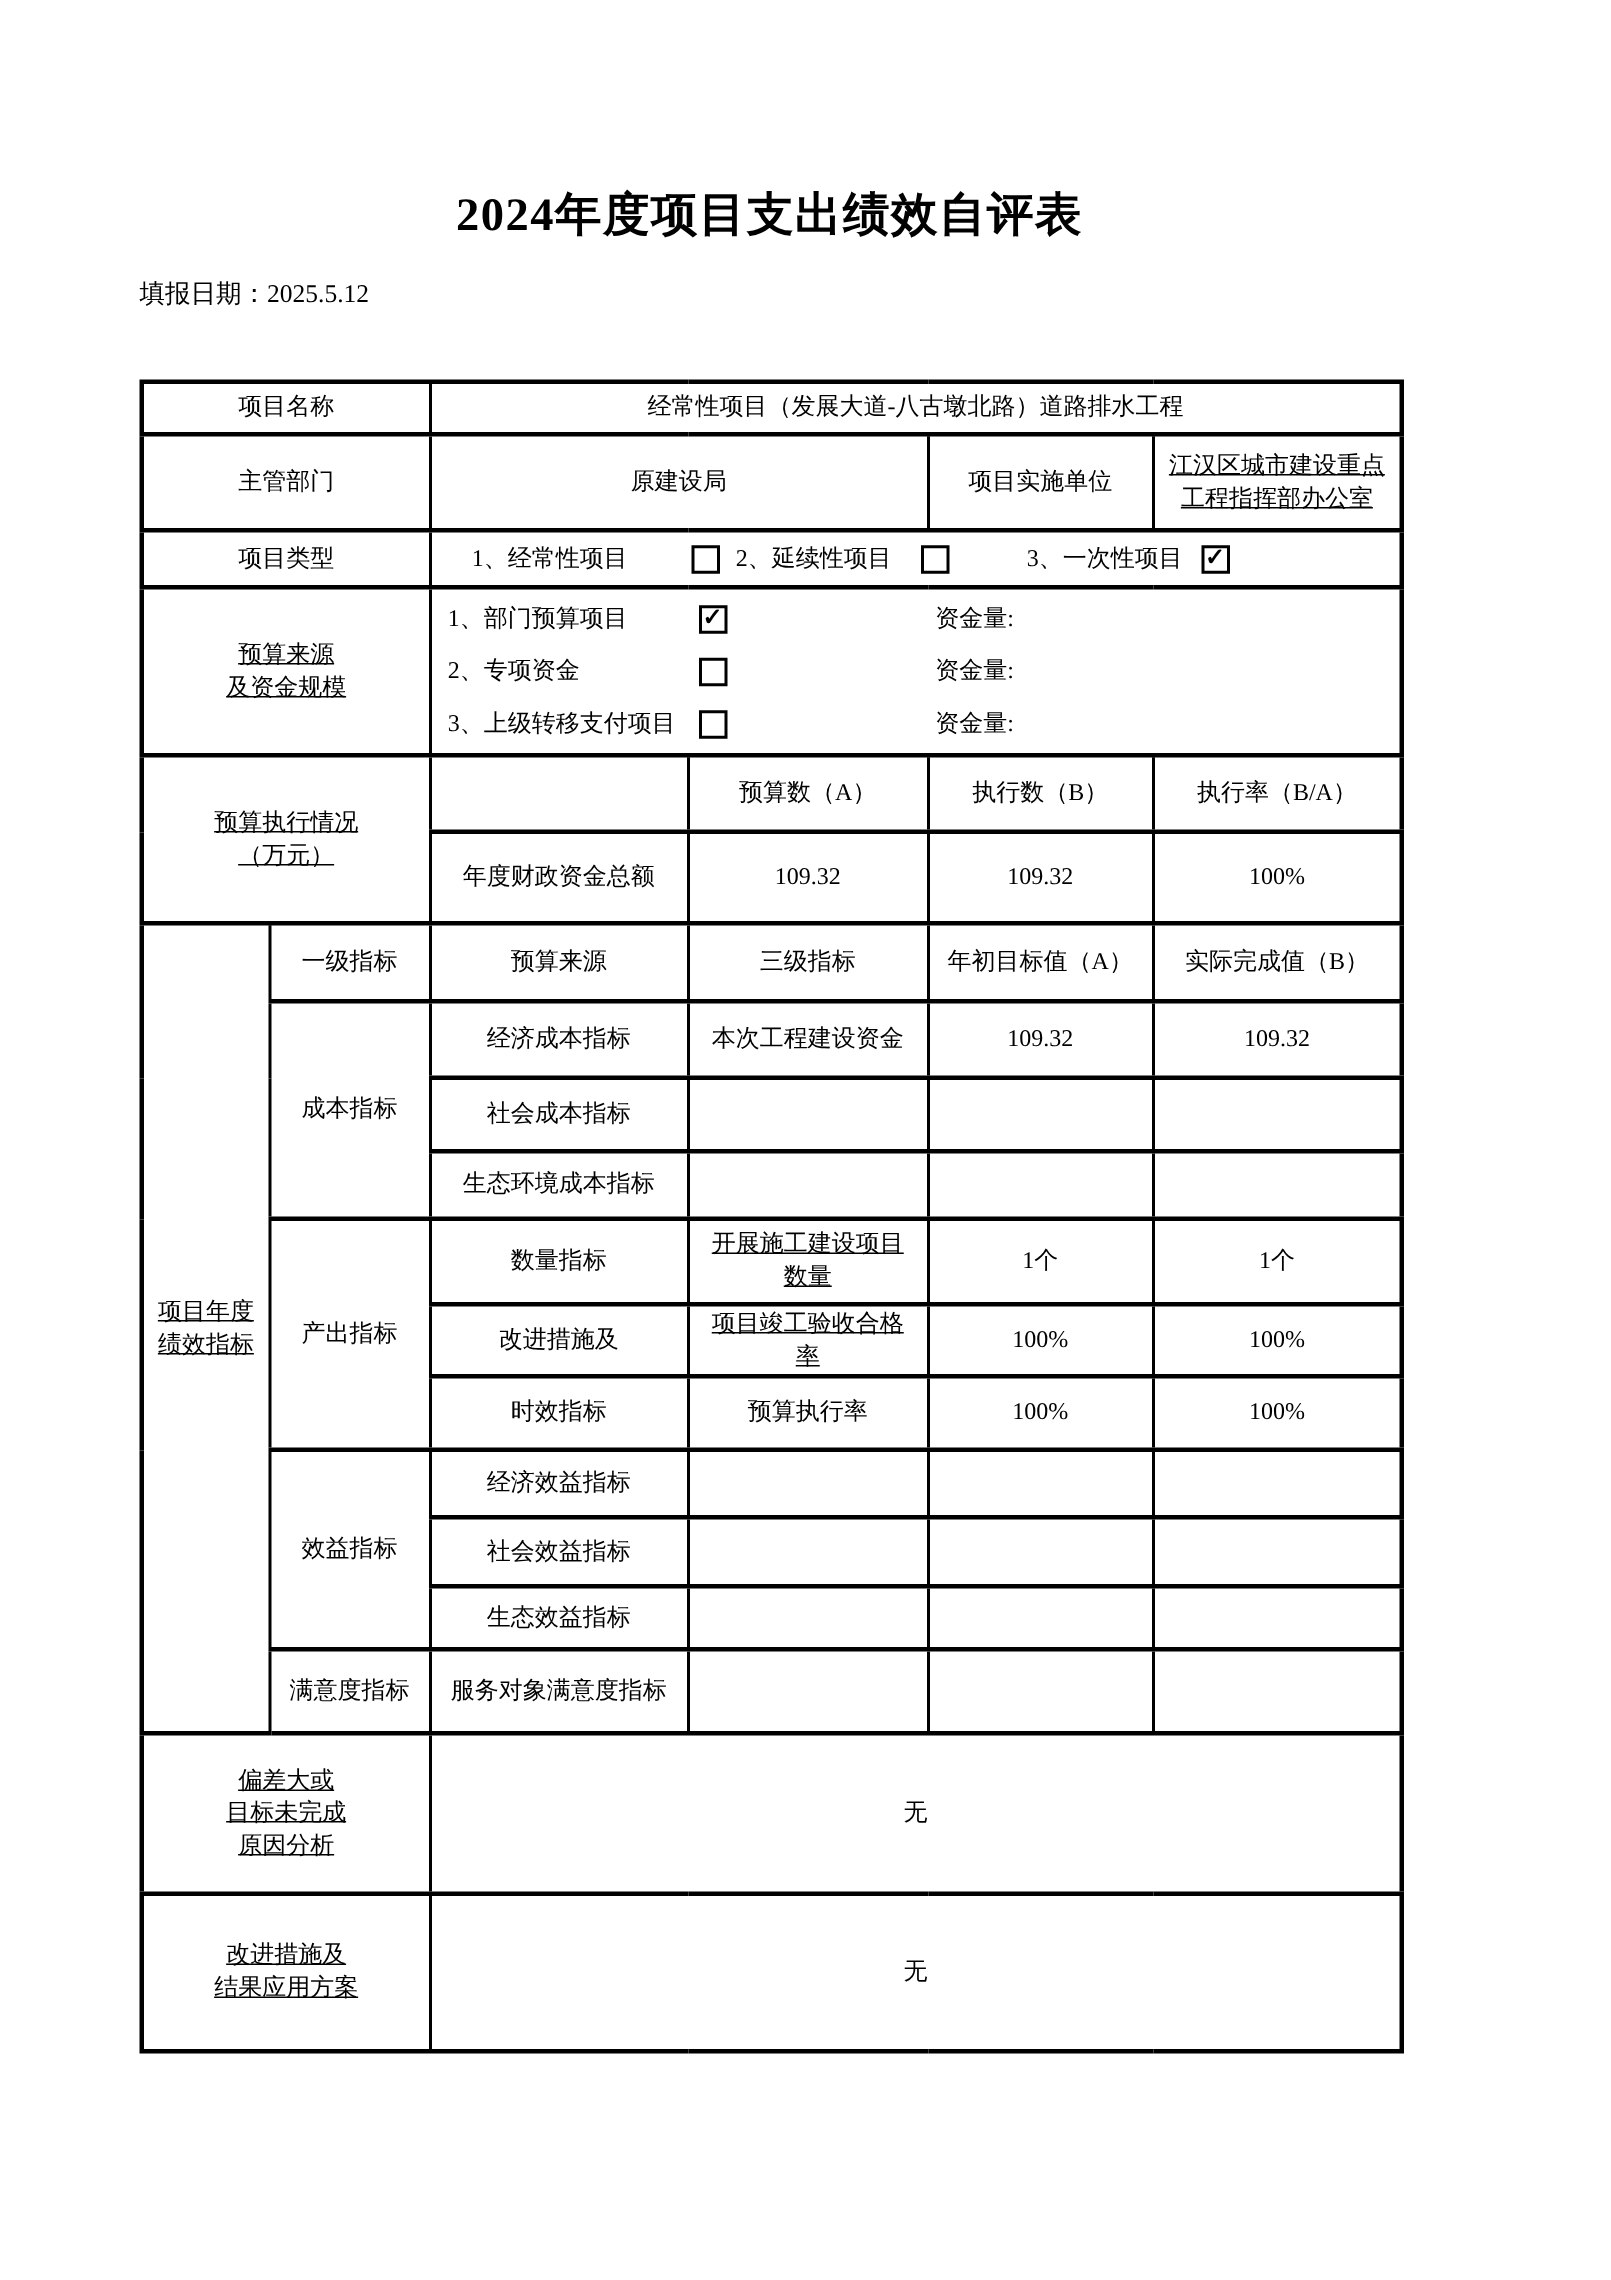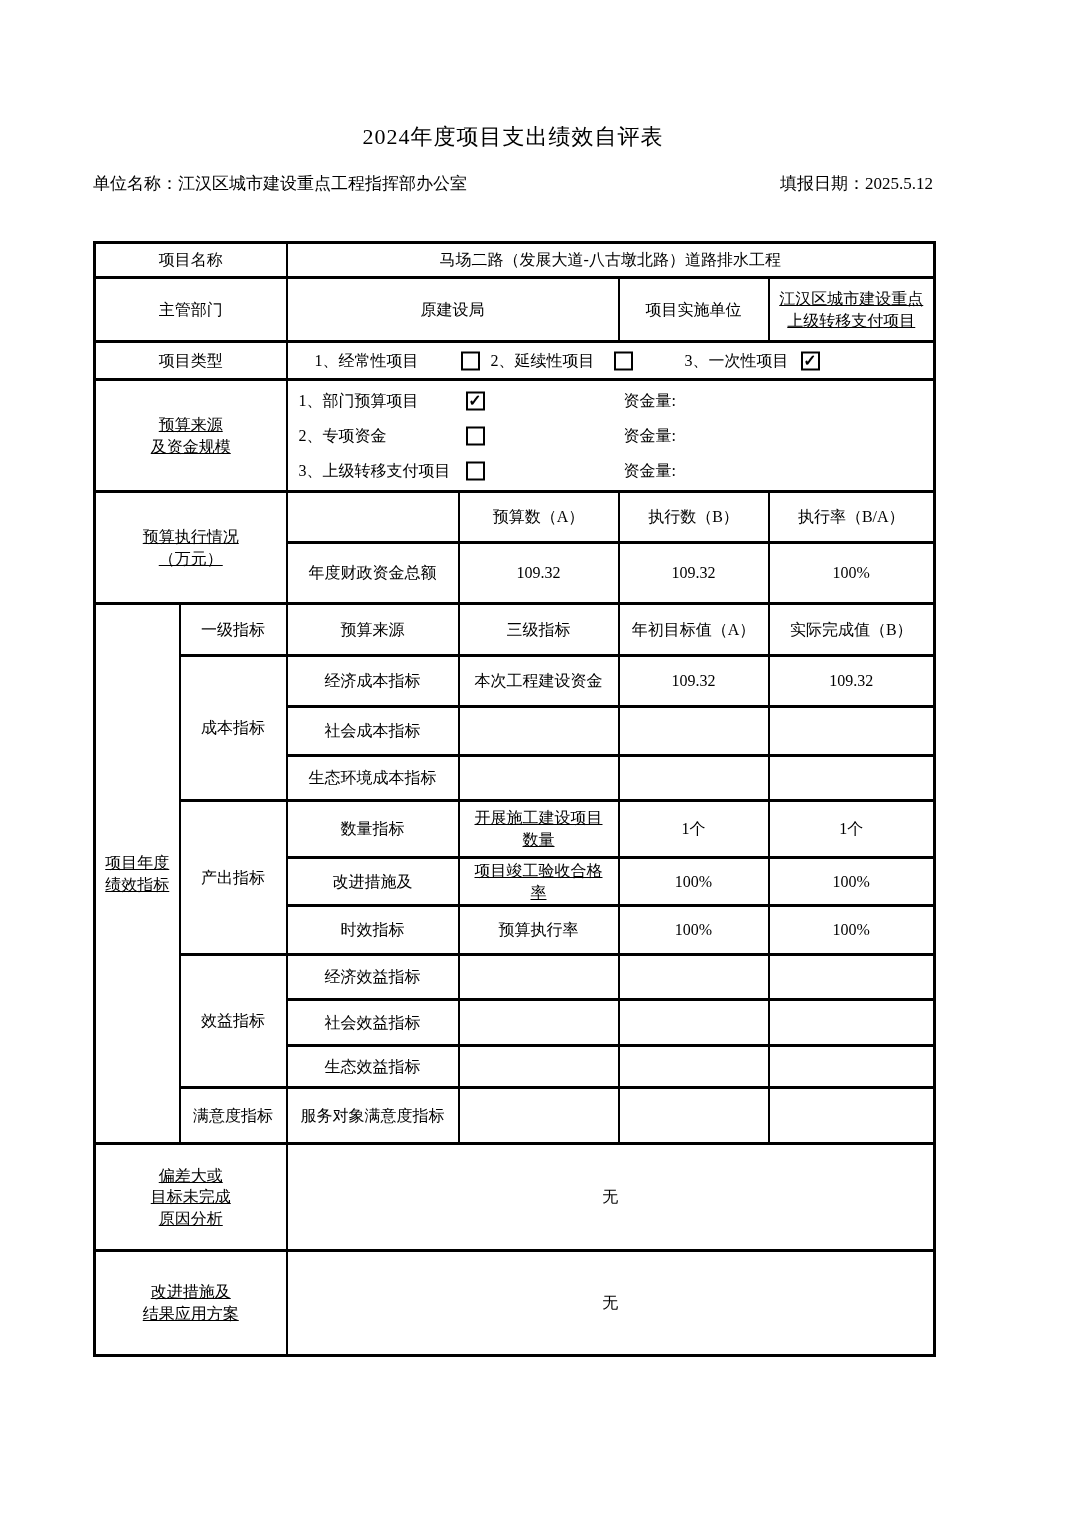--- a/index.html
+++ b/index.html
@@ -10,22 +10,22 @@
     color:#000;
     font-family:"Liberation Serif","DejaVu Serif",serif;
     font-size:16px;
     box-sizing:border-box;
     padding-top:122px;
   }
   .content{width:840px;margin-left:93px;}
   h1.title{
     margin:0 0 20px 0;
     text-align:center;
-    font-size:22px;
-    font-weight:400;
+    font-size:31px;
+    font-weight:700;
     letter-spacing:1px;
   }
   .meta-row{
     display:flex;
     justify-content:space-between;
     align-items:flex-end;
     font-size:17px;
     margin-bottom:7px;
   }
   table.form{
@@ -81,47 +81,46 @@
 </style>
 </head>
 <body>
 
 <div class="page">
   <div class="content">
 
     <h1 class="title">2024年度项目支出绩效自评表</h1>
 
     <div class="meta-row">
-      <span><span>单位名称：</span><span>江汉区城市建设重点工程指挥部办公室</span></span>
       <span><span>填报日期：</span><span>2025.5.12</span></span>
     </div>
 
     <table class="form">
       <colgroup>
         <col style="width:85px">
           <col style="width:107px">
           <col style="width:172px">
         <col style="width:160px">
           <col style="width:150px">
           <col style="width:166px">
       </colgroup>
 
       <tbody>
           <tr class="r1">
         <td colspan="2">项目名称</td>
-        <td colspan="4">马场二路（发展大道-八古墩北路）道路排水工程</td>
+        <td colspan="4">经常性项目（发展大道-八古墩北路）道路排水工程</td>
       </tr>
 
       <tr class="r2">
         <td colspan="2">主管部门</td>
         <td colspan="2">原建设局</td>
         <td>项目实施单位</td>
         <td class="left tight">
           <span class="line">江汉区城市建设重点</span>
-          <span class="line">上级转移支付项目</span>
+          <span class="line">工程指挥部办公室</span>
         </td>
       </tr>
 
       <tr class="r3">
         <td colspan="2">项目类型</td>
         <td colspan="4" class="left">
           <div class="type-wrap">
             <span class="pos p0">1、经常性项目</span>
             <span class="pos p1 box"></span>
             <span class="pos p2">2、延续性项目</span>

